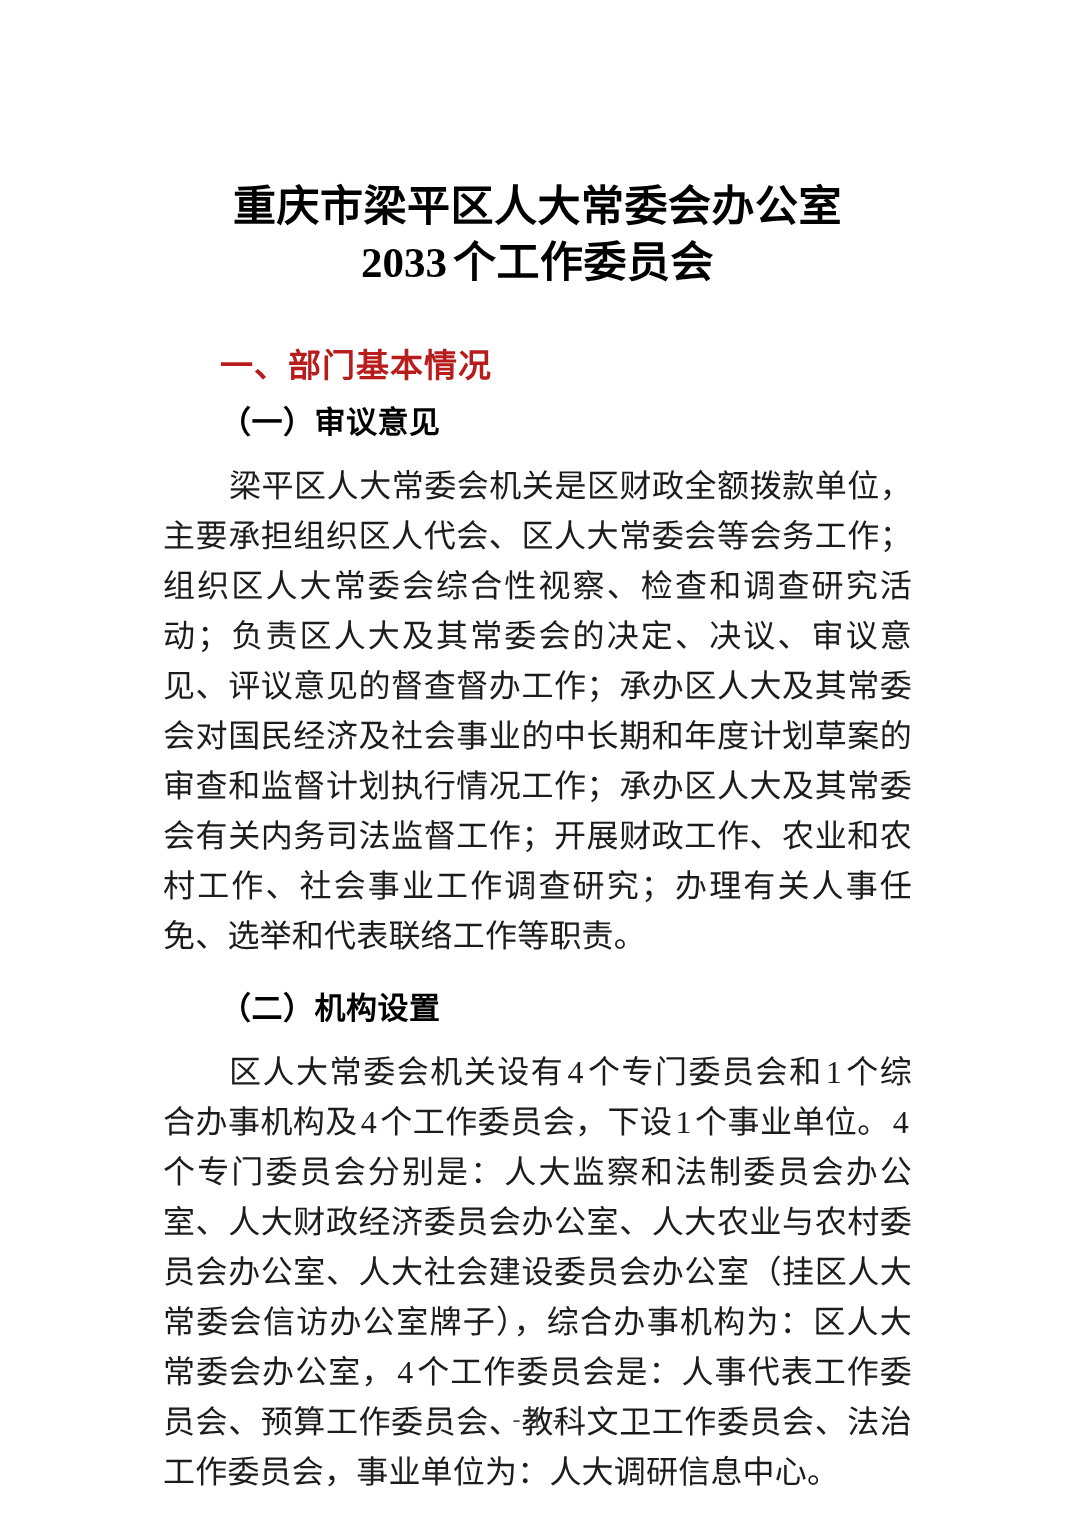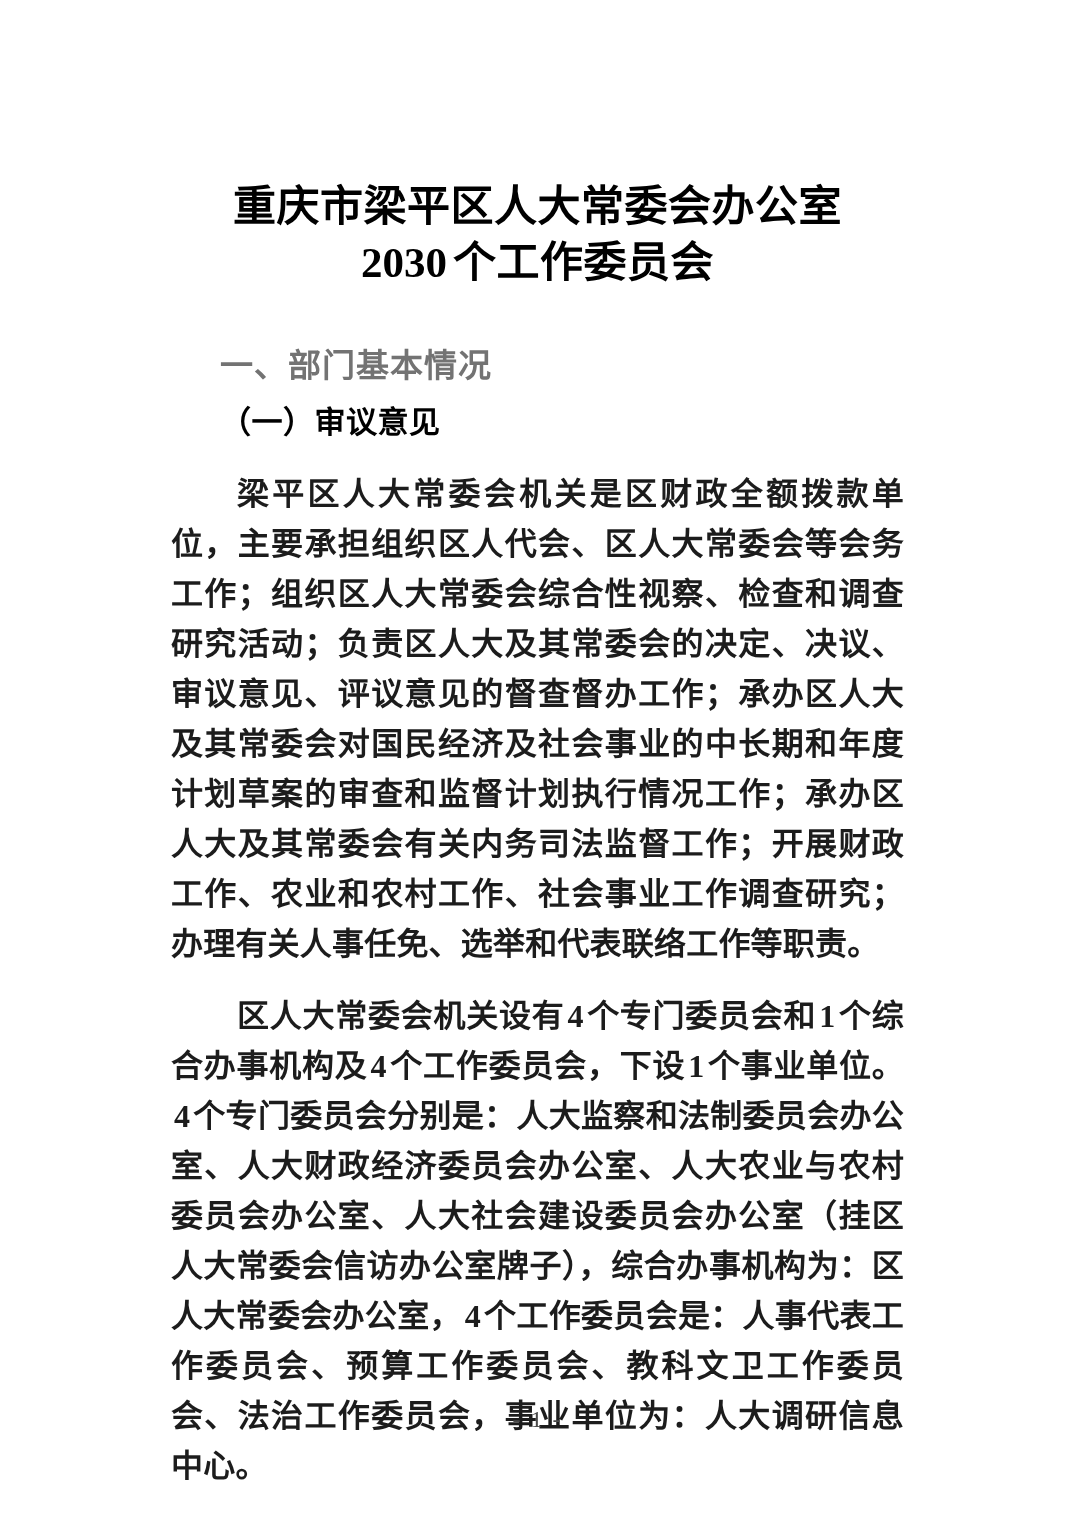--- a/index.html
+++ b/index.html
@@ -55,46 +55,46 @@
   
   .heading-1 {
     margin: 0;
     padding-top: 50px;
     padding-left: 65px;
     font-family: "DejaVu Sans", "Liberation Sans", sans-serif;
     font-weight: 700;
     font-size: 33px;
     line-height: 50px;
     letter-spacing: 1px;
-    color: #737373;
+    color: #b91c1c;
   }
 
   .heading-2 {
     margin: 0;
     padding-top: 6px;
     padding-left: 65px;
     font-family: "DejaVu Serif", "Liberation Serif", serif;
     font-weight: 700;
     font-size: 31px;
     line-height: 50px;
     letter-spacing: 0.5px;
     color: #000000;
   }
 
   .heading-2.spaced-above {
     padding-top: 14px;
   }
 
   
   .body-par {
-    margin: 16px;
+    margin: 8px;
     padding-top: 6px;
     text-indent: 66px;
     font-family: "DejaVu Serif", "Liberation Serif", serif;
-    font-weight: 700;
+    font-weight: 400;
     font-size: 32px;
     line-height: 50px;
     letter-spacing: 0.2px;
     text-align: justify;
     text-justify: inter-character;
     color: #1c1c1c;
   }
 
   .body-par .num {
     font-family: "Liberation Serif", "DejaVu Serif", serif;
@@ -117,29 +117,30 @@
 </style>
 </head>
 <body>
 
 <div class="page">
 
   <div class="content">
 
     <h1 class="doc-title">
       <span class="title-line">重庆市梁平区人大常委会办公室</span>
-      <span class="title-line"><span class="year">2030</span><span>个工作委员会</span></span>
+      <span class="title-line"><span class="year">2033</span><span>个工作委员会</span></span>
     </h1>
 
     <h2 class="heading-1">一、部门基本情况</h2>
 
     <h3 class="heading-2">（一）审议意见</h3>
 
     <p class="body-par">梁平区人大常委会机关是区财政全额拨款单位，主要承担组织区人代会、区人大常委会等会务工作；组织区人大常委会综合性视察、检查和调查研究活动；负责区人大及其常委会的决定、决议、审议意见、评议意见的督查督办工作；承办区人大及其常委会对国民经济及社会事业的中长期和年度计划草案的审查和监督计划执行情况工作；承办区人大及其常委会有关内务司法监督工作；开展财政工作、农业和农村工作、社会事业工作调查研究；办理有关人事任免、选举和代表联络工作等职责。</p>
 
+    <h3 class="heading-2 spaced-above">（二）机构设置</h3>
 
     <p class="body-par"><span>区人大常委会机关设有</span><span class="num">4</span><span>个专门委员会和</span><span class="num">1</span><span>个综合办事机构及</span><span class="num">4</span><span>个工作委员会，下设</span><span class="num">1</span><span>个事业单位。</span><span class="num">4</span><span>个专门委员会分别是：人大监察和法制委员会办公室、人大财政经济委员会办公室、人大农业与农村委员会办公室、人大社会建设委员会办公室（挂区人大常委会信访办公室牌子），综合办事机构为：区人大常委会办公室，</span><span class="num">4</span><span>个工作委员会是：人事代表工作委员会、预算工作委员会、教科文卫工作委员会、法治工作委员会，事业单位为：人大调研信息中心。</span></p>
 
   </div>
 
   <div class="page-footer">- 1 -</div>
 
 </div>
 
 </body></html>

